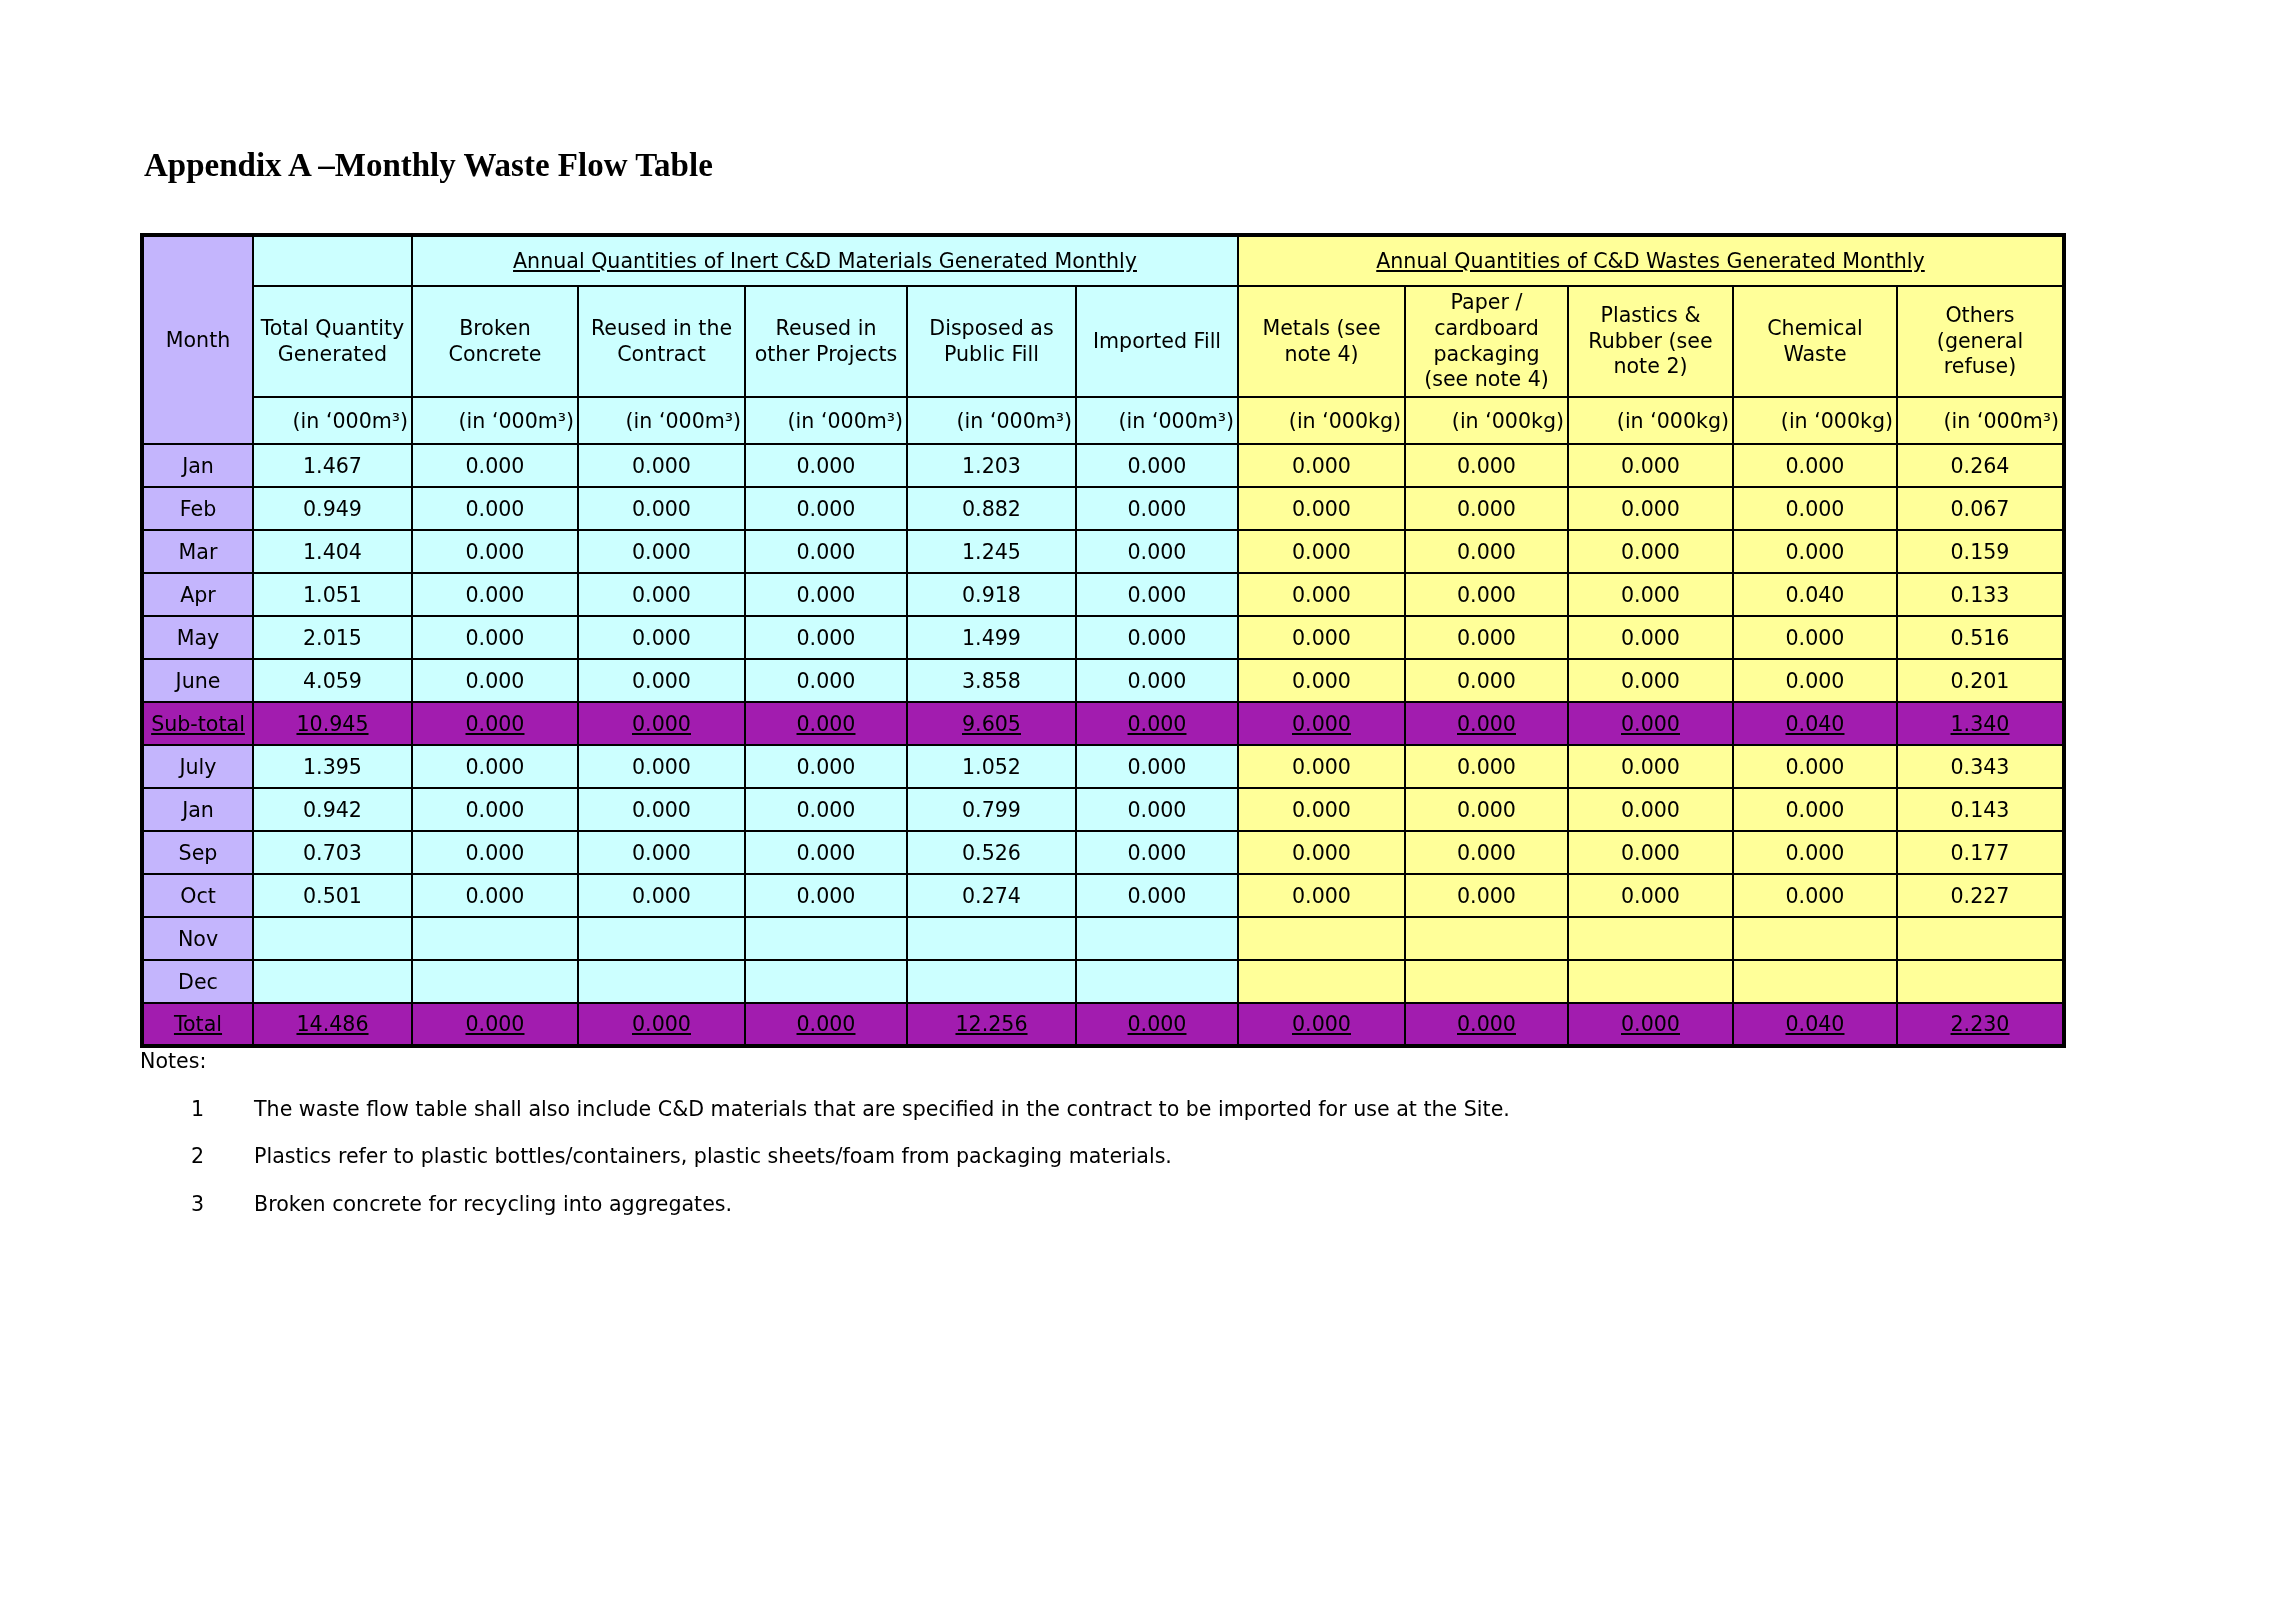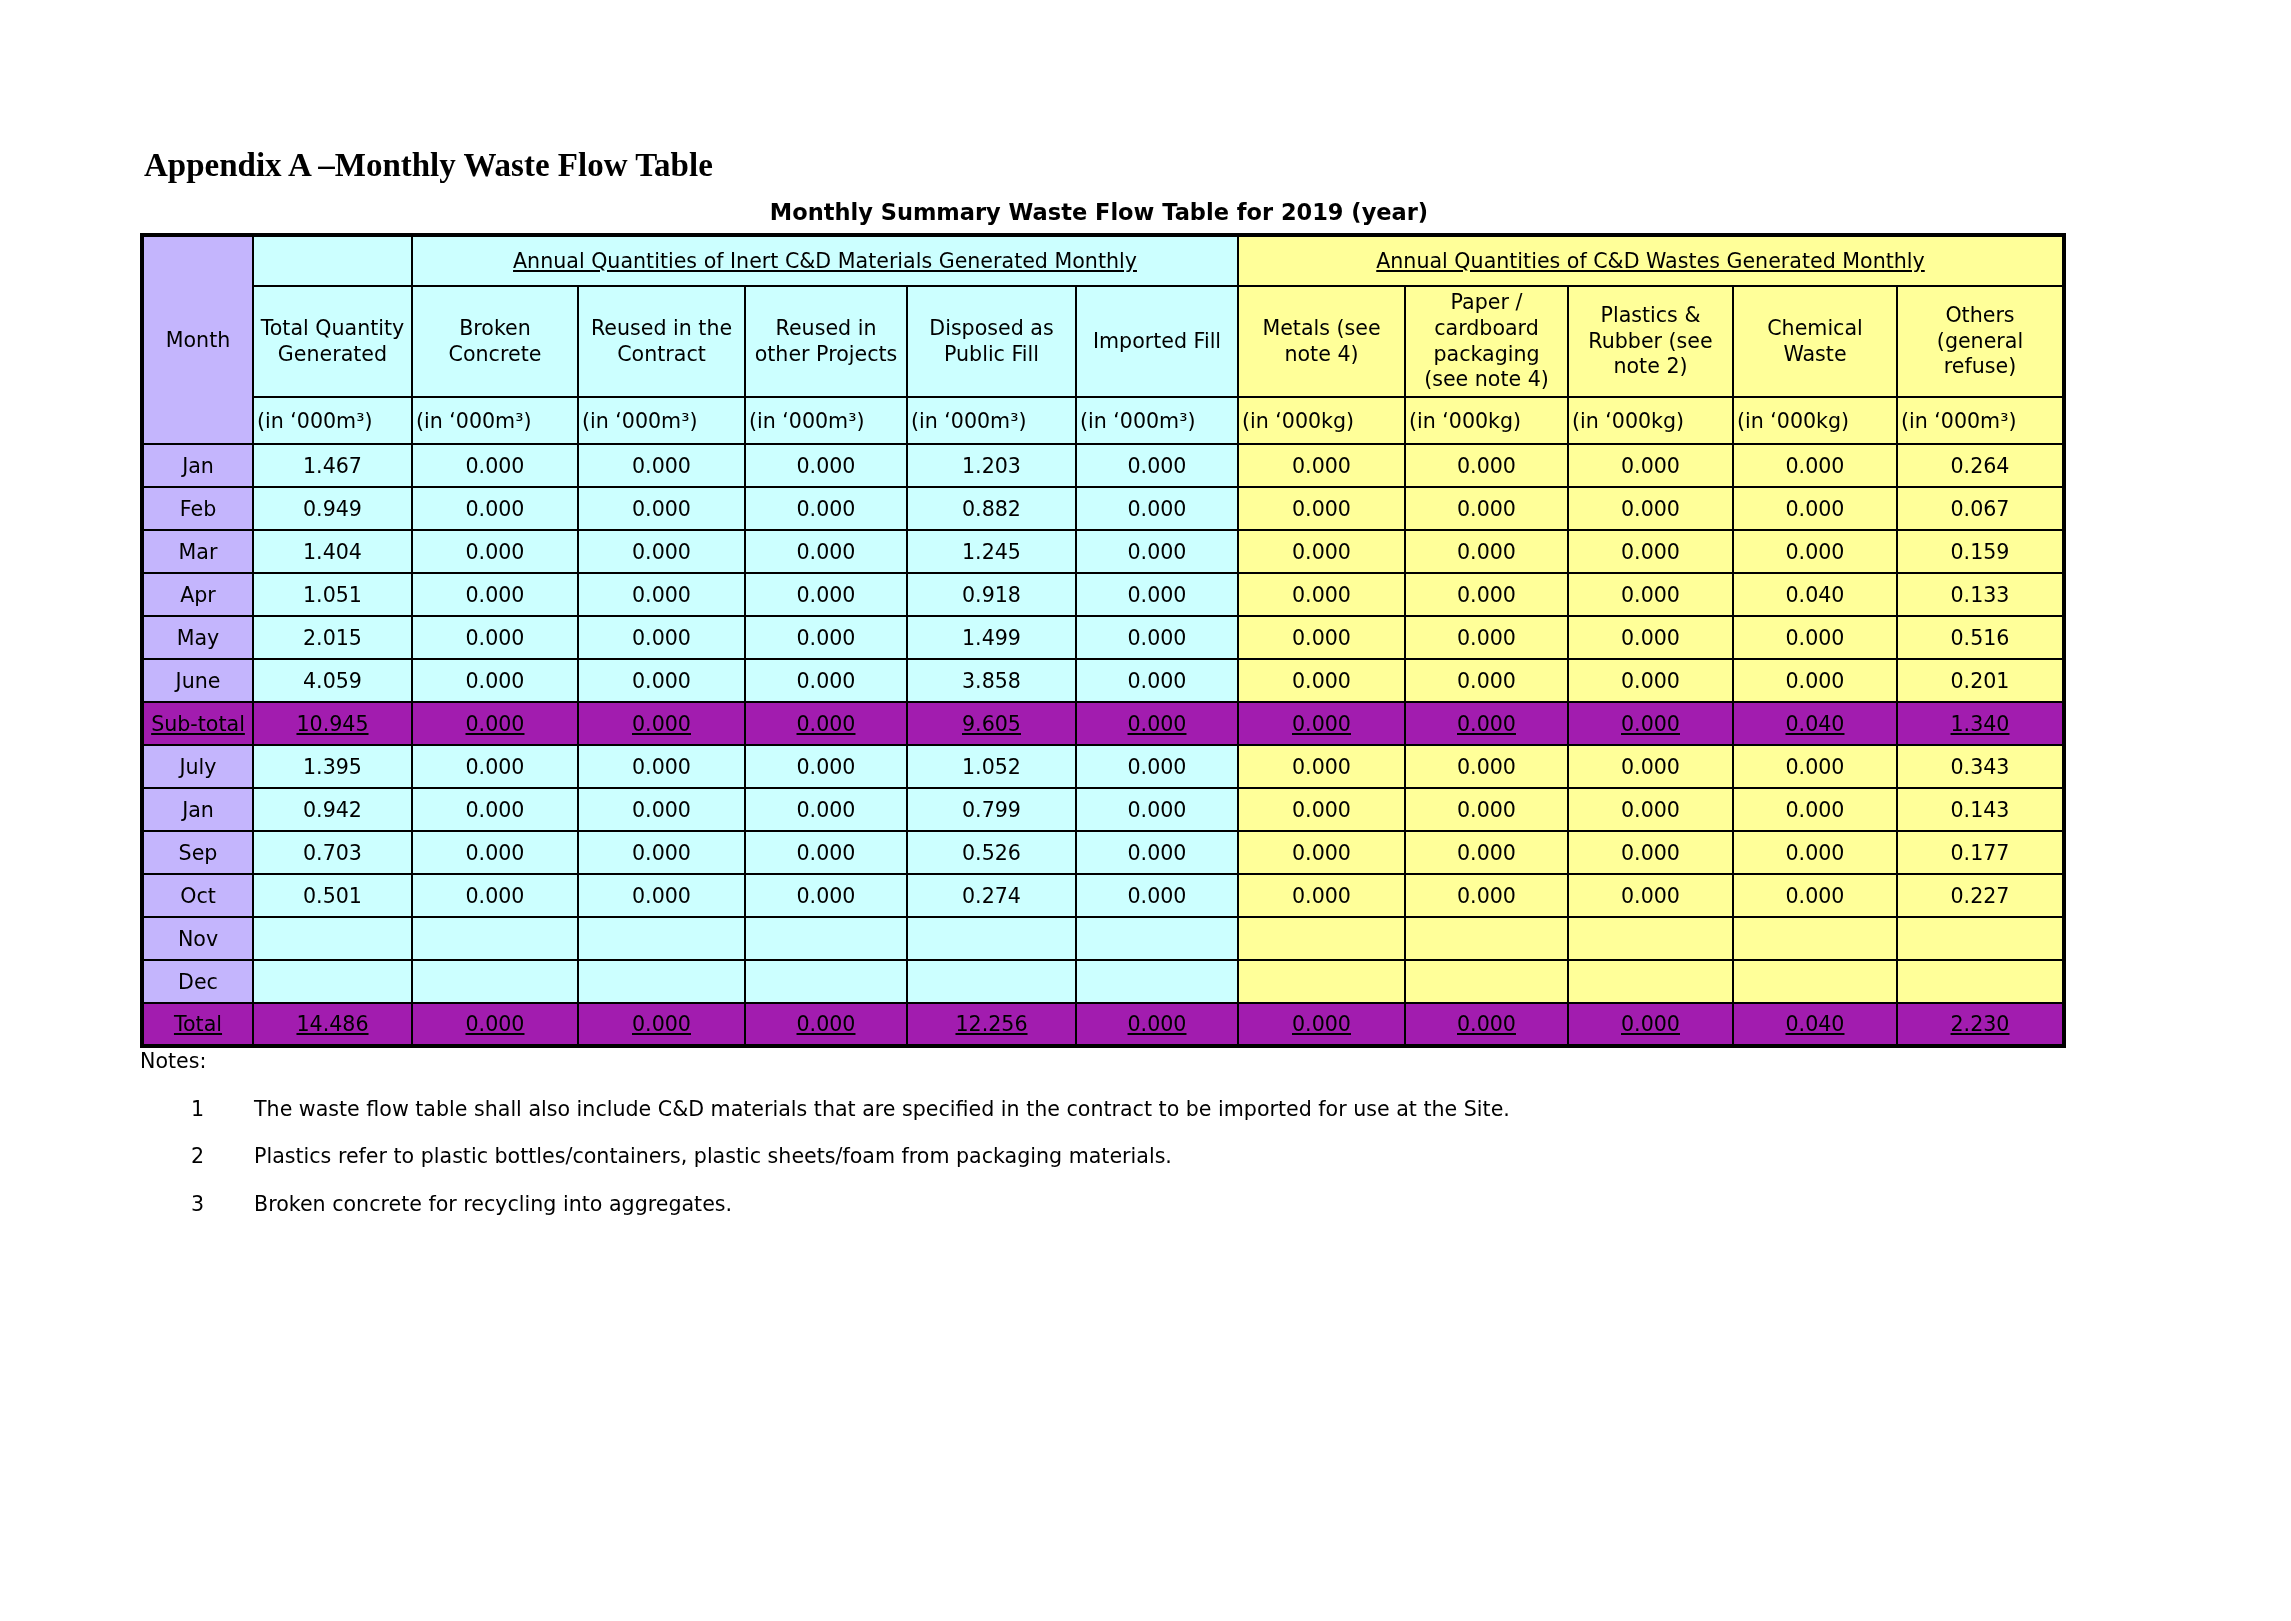--- a/index.html
+++ b/index.html
@@ -57,42 +57,41 @@
   tr.row-units{height:47px;}
   tbody tr{height:43px;}
   th.month-head{text-align:center;font-size:20.6px;}
   th.group-head{
     font-weight:bold;
     text-decoration:underline;
     font-size:21.6px;
     text-align:center;
   }
   th.col-head{text-align:center;line-height:1.25;}
-  th.unit-head{text-align:left;}
+  th.unit-head{text-align:right;}
   td.val{text-align:center;}
   td.row-label{text-align:center;padding-left:4.9px;}
   .notes{
     position:absolute;
     left:140px;
     top:1049px;
     font-size:20.6px;
   }
   .notes-heading{font-size:20.6px;}
   .note-item{display:flex;margin-top:23.5px;align-items:flex-start;}
   .note-num{margin-left:51px;width:63px;flex:0 0 63px;}
   .note-text{white-space:nowrap;}
 </style>
 </head>
 <body>
 
 <div class="page">
 
   <h1 class="doc-title">Appendix A –Monthly Waste Flow Table</h1>
 
-  <div class="subtitle">Monthly Summary Waste Flow Table for 2019 (year)</div>
 
   <table class="waste">
     <colgroup>
         <col style="width: 111px;">
         <col style="width: 159px;">
         <col style="width: 166px;">
         <col style="width: 167px;">
         <col style="width: 162px;">
         <col style="width: 169px;">
         <col style="width: 162px;">

